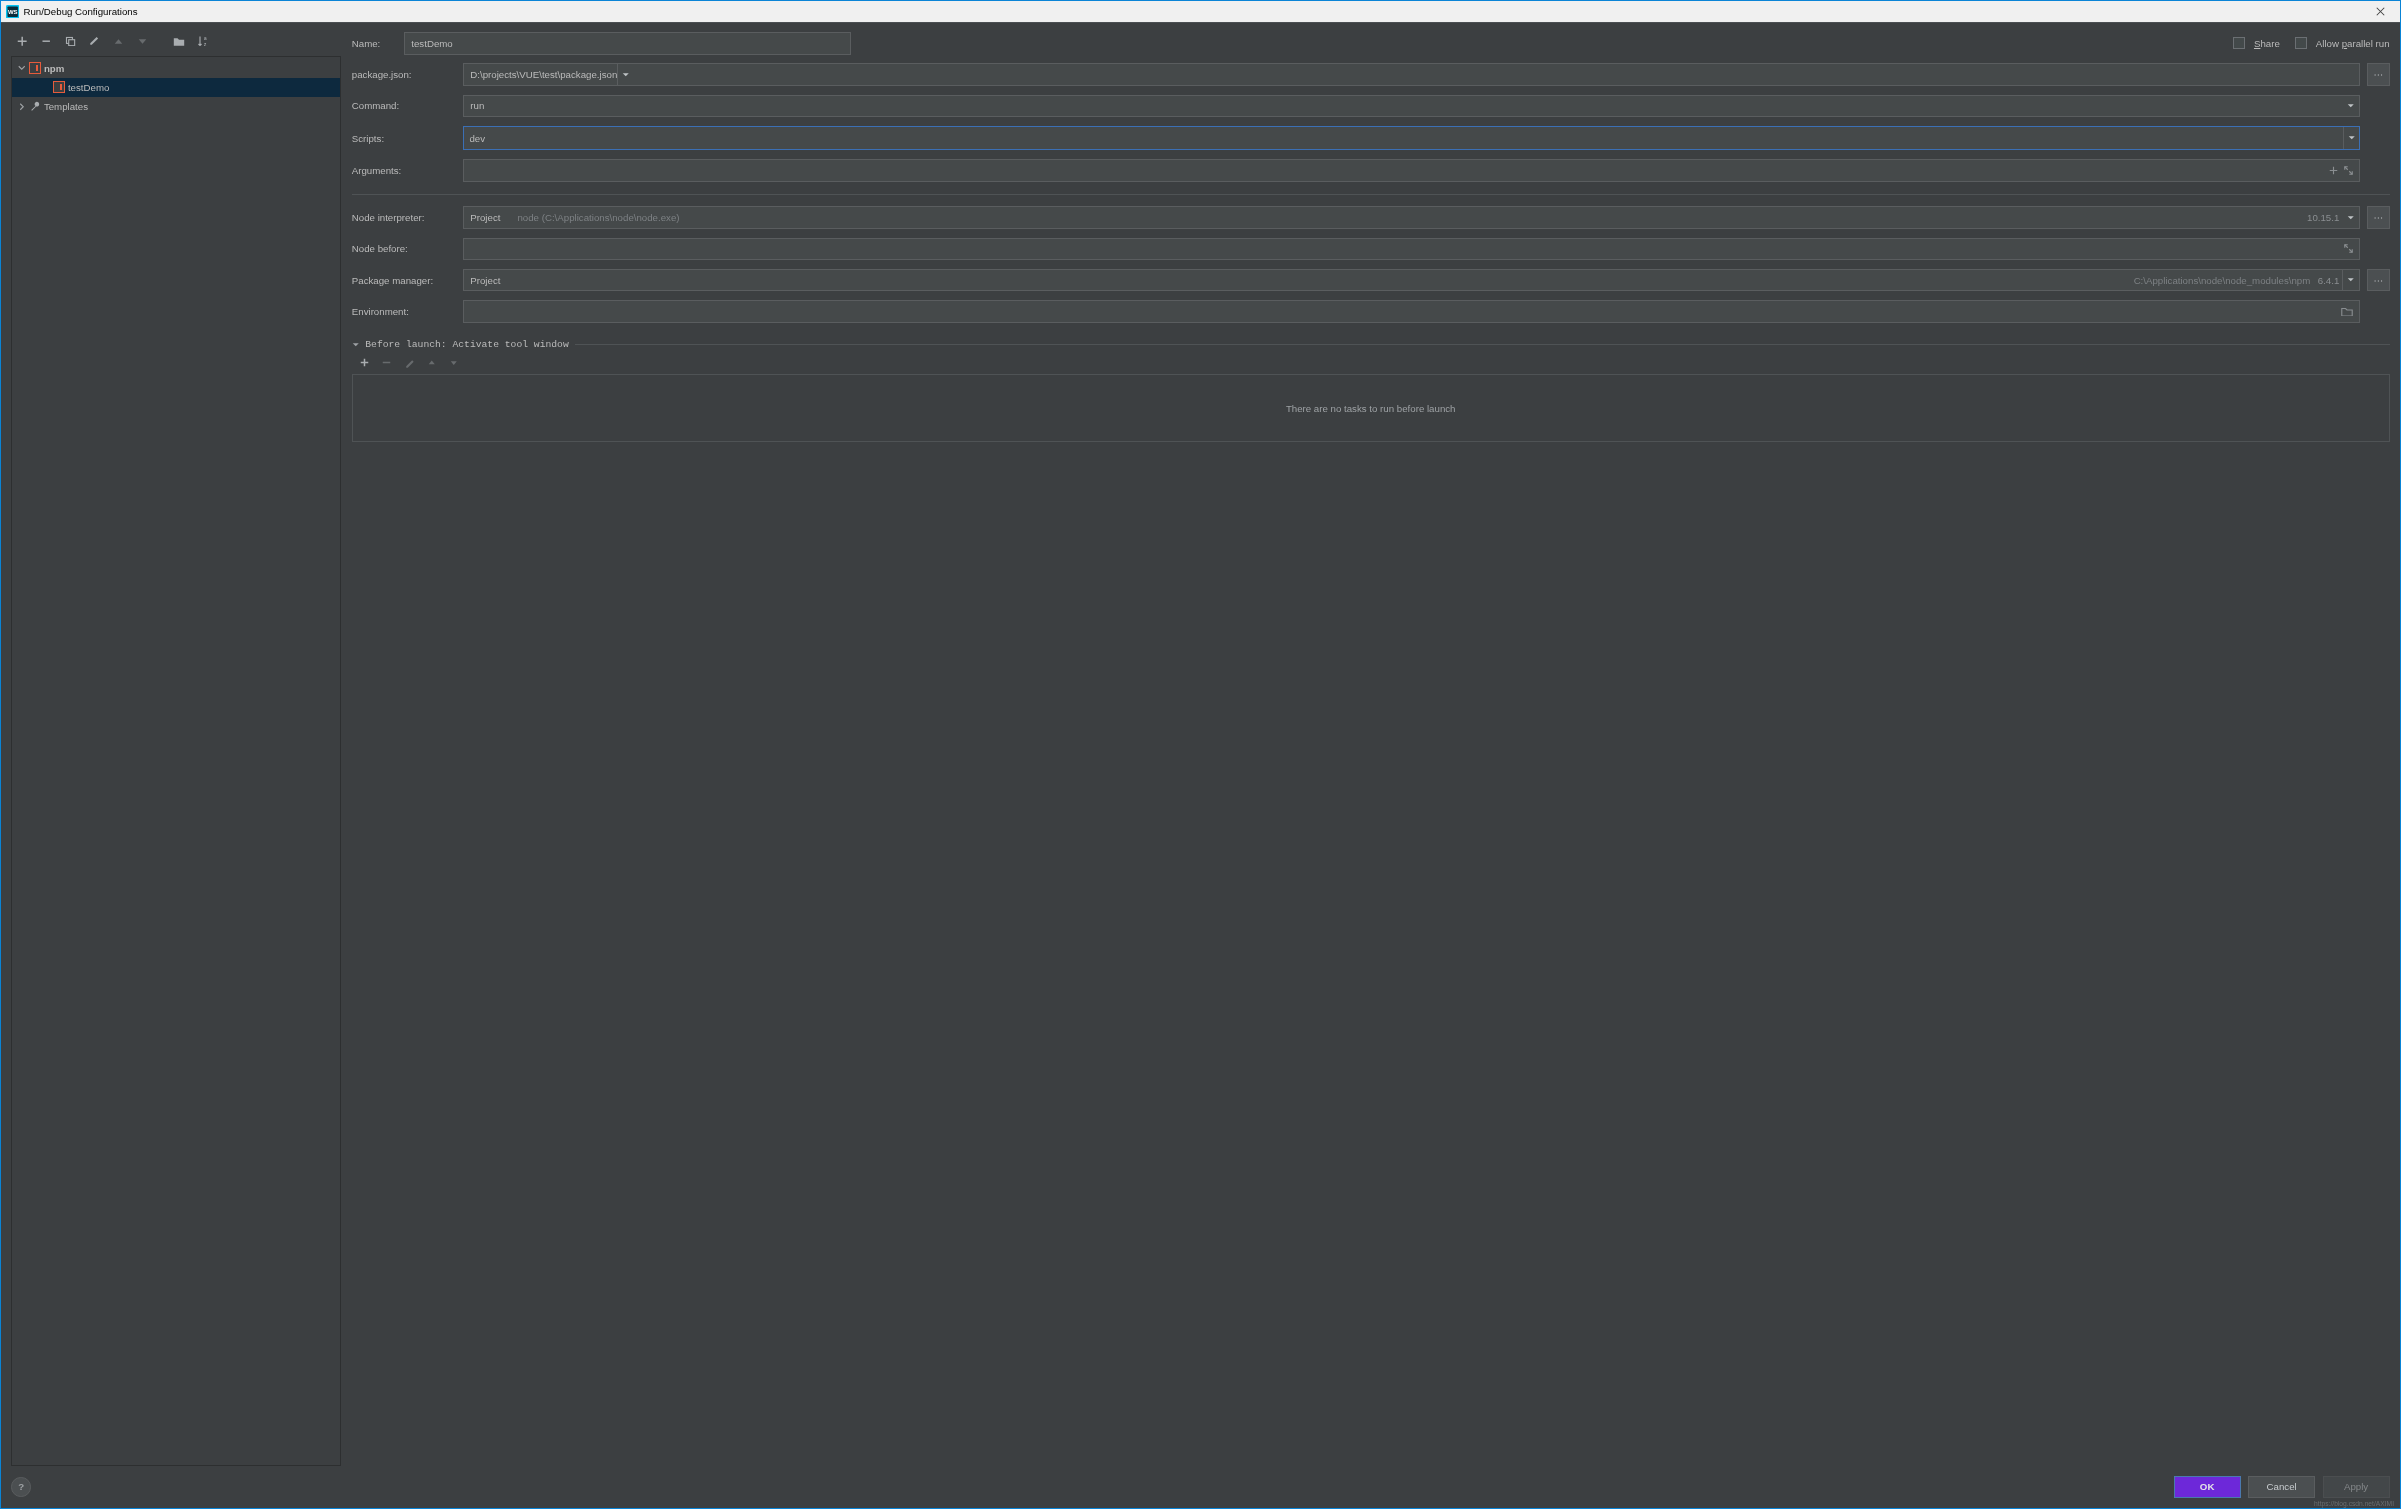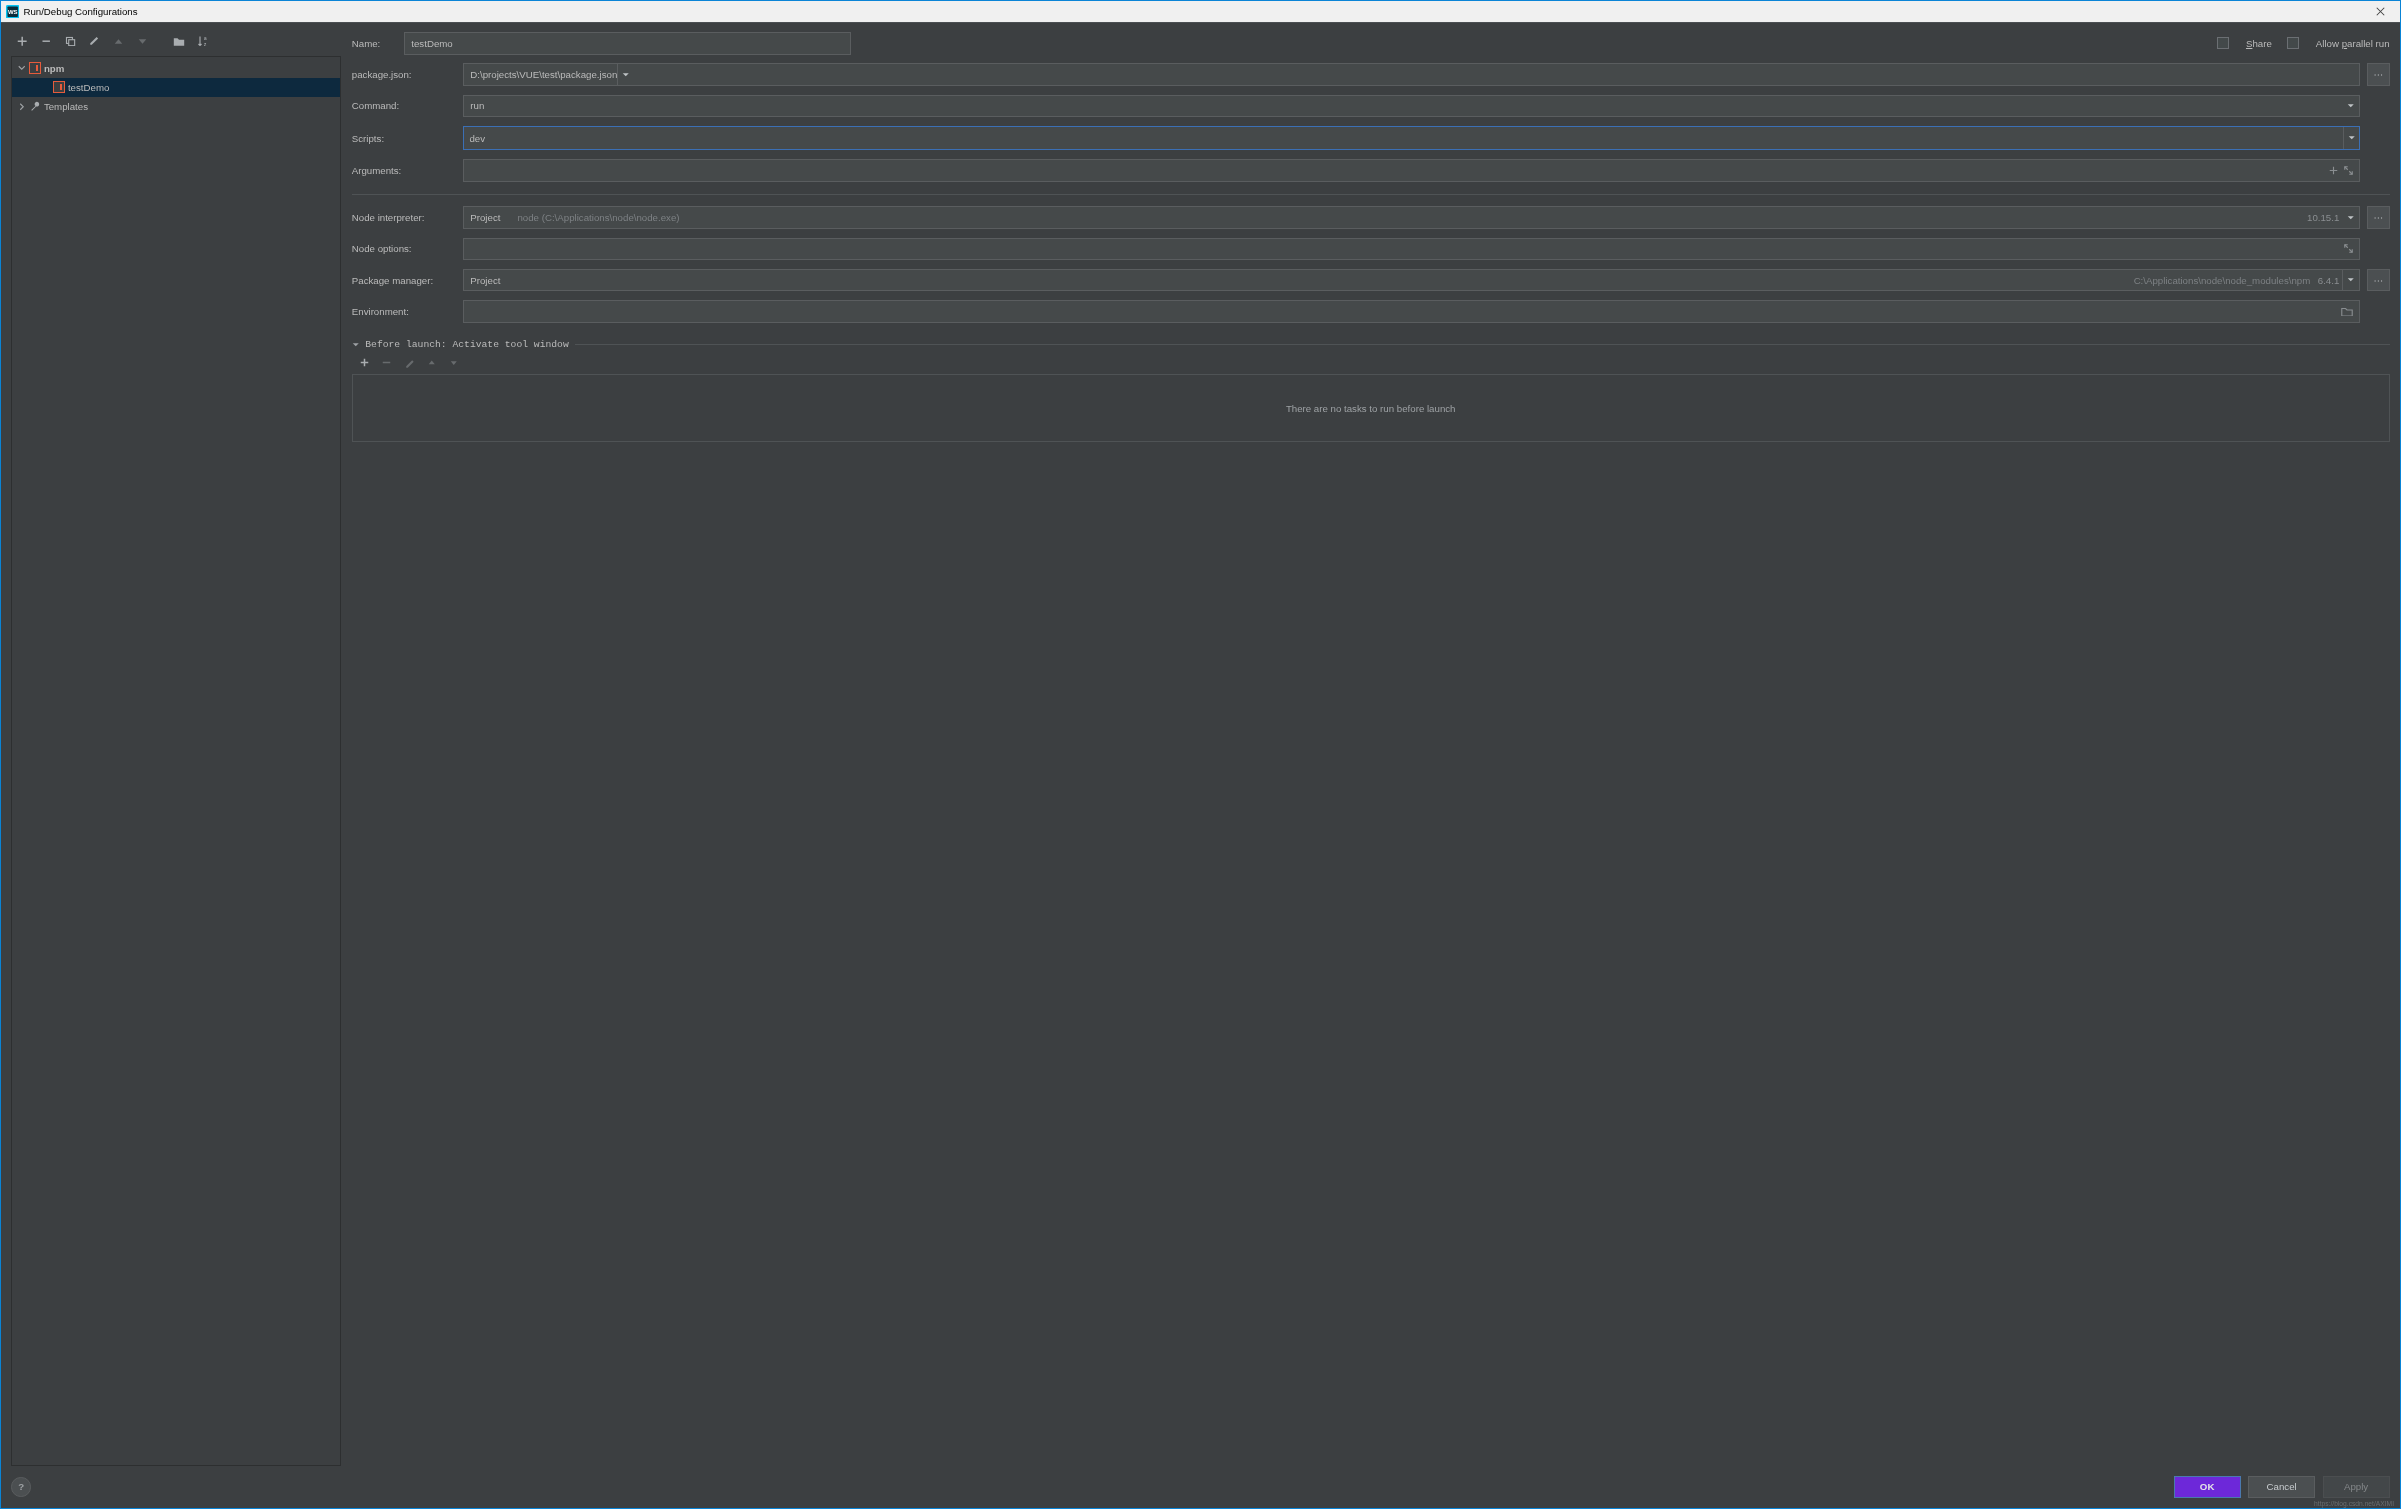--- a/index.html
+++ b/index.html
@@ -128,21 +128,21 @@
   .name-input {
     flex: 1;
     max-width: 447px;
   }
   .chk-group {
     margin-left: auto;
     display: flex; align-items: center; gap: 15px;
     color:#bbbbbb;
   }
   .chk {
-    display: flex; align-items: center; gap: 17px;
+    display: flex; align-items: center; gap: 9px;
   }
   .chk-box {
     width:12px; height:12px; border:0.7px solid #6b6f73; background:#43494a;
     display:flex; align-items:center; justify-content:center;
   }
   .chk-box.checked::after{
     content:"✓"; color:#c8cccf; font-size:9px; line-height:1;
   }
   .underline-s { text-decoration: underline; }
 
@@ -424,21 +424,21 @@
             <span class="ghost">node (C:\Applications\node\node.exe)</span>
             <span class="right-text">10.15.1</span>
             <span class="dd-caret noborder">
                 <svg width="7.5" height="7.5" viewBox="0 0 10 10">
                   <path d="M1 3l4 4 4-4" fill="#bfc3c6"></path>
                 </svg>
               </span>
           </div>
           <div class="sq-btn">⋯</div>
 
-          <div class="label">Node options:</div>
+          <div class="label">Node before:</div>
           <div class="field">
             <input value="" style="">
             <span class="trail-icons">
               <span>
                   <svg width="9" height="9" viewBox="0 0 12 12">
                     <path d="M1 5V1h4M11 7v4H7" stroke="#8a8e91" stroke-width="1.5" fill="none"></path>
                     <path d="M1 1l4 4M11 11L7 7" stroke="#8a8e91" stroke-width="1.5"></path>
                   </svg>
                 </span>
             </span>

